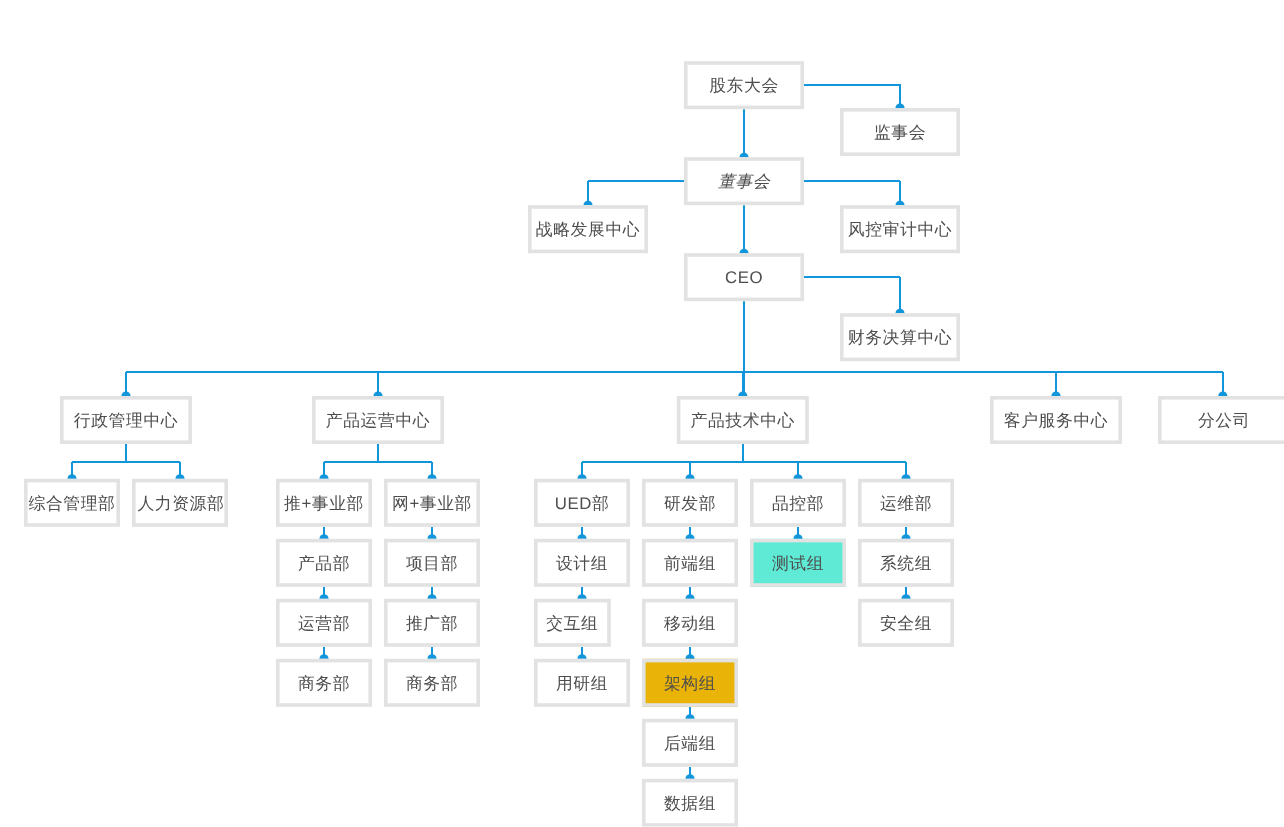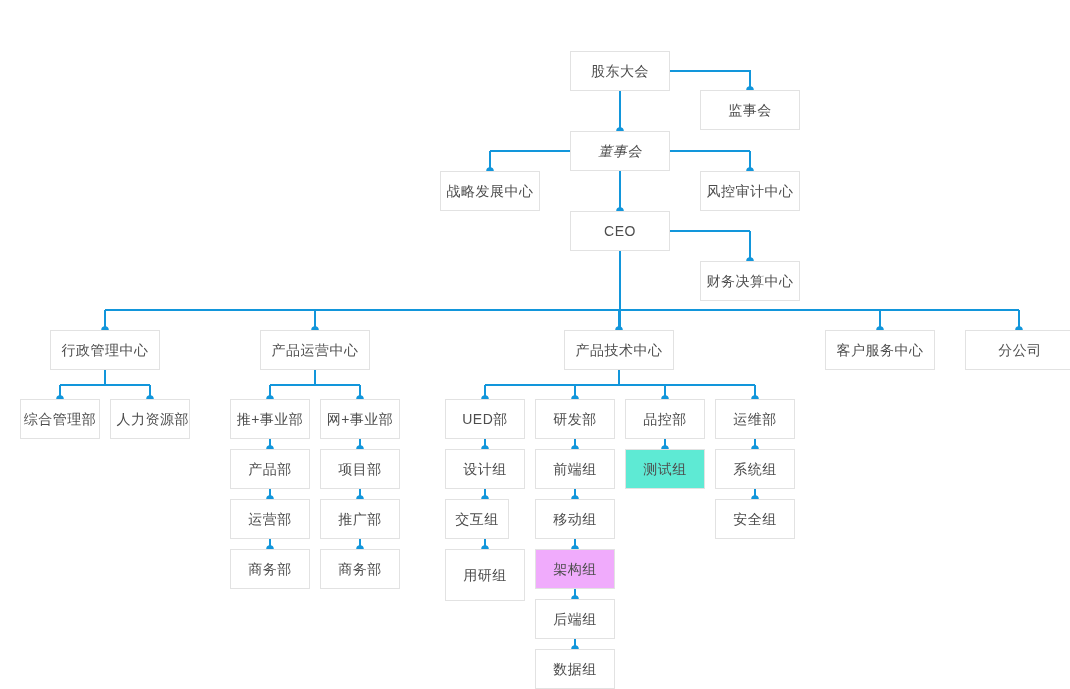--- a/index.html
+++ b/index.html
@@ -19,21 +19,21 @@
     position: absolute;
     left: 0;
     top: 0;
     width: 1070px;
     height: 689px;
     pointer-events: none;
   }
   .node {
     position: absolute;
     box-sizing: border-box;
-    border: 1px solid #84cc16;
+    border: 3px solid #84cc16;
     background: #ffffff;
     color: #4d4d4d;
     font-size: 14px;
     line-height: 1;
     display: flex;
     align-items: center;
     justify-content: center;
     white-space: nowrap;
     letter-spacing: 0.5px;
   }
@@ -201,33 +201,33 @@
       </div>
       <div class="node" style="left: 445px; top: 399px; width: 80px; height: 40px; border-color: rgb(226, 226, 226); background: rgb(255, 255, 255); color: rgb(77, 77, 77);">
         <span class="node-label">UED部</span>
       </div>
       <div class="node" style="left: 445px; top: 449px; width: 80px; height: 40px; border-color: rgb(226, 226, 226); background: rgb(255, 255, 255); color: rgb(77, 77, 77);">
         <span class="node-label">设计组</span>
       </div>
       <div class="node" style="left: 445px; top: 499px; width: 64px; height: 40px; border-color: rgb(226, 226, 226); background: rgb(255, 255, 255); color: rgb(77, 77, 77);">
         <span class="node-label">交互组</span>
       </div>
-      <div class="node" style="left: 445px; top: 549px; width: 80px; height: 52px; border-color: rgb(226, 226, 226); background: rgb(255, 255, 255); color: rgb(77, 77, 77);">
+      <div class="node" style="left: 445px; top: 549px; width: 80px; height: 40px; border-color: rgb(226, 226, 226); background: rgb(255, 255, 255); color: rgb(77, 77, 77);">
         <span class="node-label">用研组</span>
       </div>
       <div class="node" style="left: 535px; top: 399px; width: 80px; height: 40px; border-color: rgb(226, 226, 226); background: rgb(255, 255, 255); color: rgb(77, 77, 77);">
         <span class="node-label">研发部</span>
       </div>
       <div class="node" style="left: 535px; top: 449px; width: 80px; height: 40px; border-color: rgb(226, 226, 226); background: rgb(255, 255, 255); color: rgb(77, 77, 77);">
         <span class="node-label">前端组</span>
       </div>
       <div class="node" style="left: 535px; top: 499px; width: 80px; height: 40px; border-color: rgb(226, 226, 226); background: rgb(255, 255, 255); color: rgb(77, 77, 77);">
         <span class="node-label">移动组</span>
       </div>
-      <div class="node" style="left: 535px; top: 549px; width: 80px; height: 40px; border-color: rgb(226, 226, 226); background: #f0abfc; color: rgb(77, 77, 77);">
+      <div class="node" style="left: 535px; top: 549px; width: 80px; height: 40px; border-color: rgb(226, 226, 226); background: #eab308; color: rgb(77, 77, 77);">
         <span class="node-label">架构组</span>
       </div>
       <div class="node" style="left: 535px; top: 599px; width: 80px; height: 40px; border-color: rgb(226, 226, 226); background: rgb(255, 255, 255); color: rgb(77, 77, 77);">
         <span class="node-label">后端组</span>
       </div>
       <div class="node" style="left: 535px; top: 649px; width: 80px; height: 40px; border-color: rgb(226, 226, 226); background: rgb(255, 255, 255); color: rgb(77, 77, 77);">
         <span class="node-label">数据组</span>
       </div>
       <div class="node" style="left: 625px; top: 399px; width: 80px; height: 40px; border-color: rgb(226, 226, 226); background: rgb(255, 255, 255); color: rgb(77, 77, 77); justify-content: center;">
         <span class="node-label">品控部</span>

